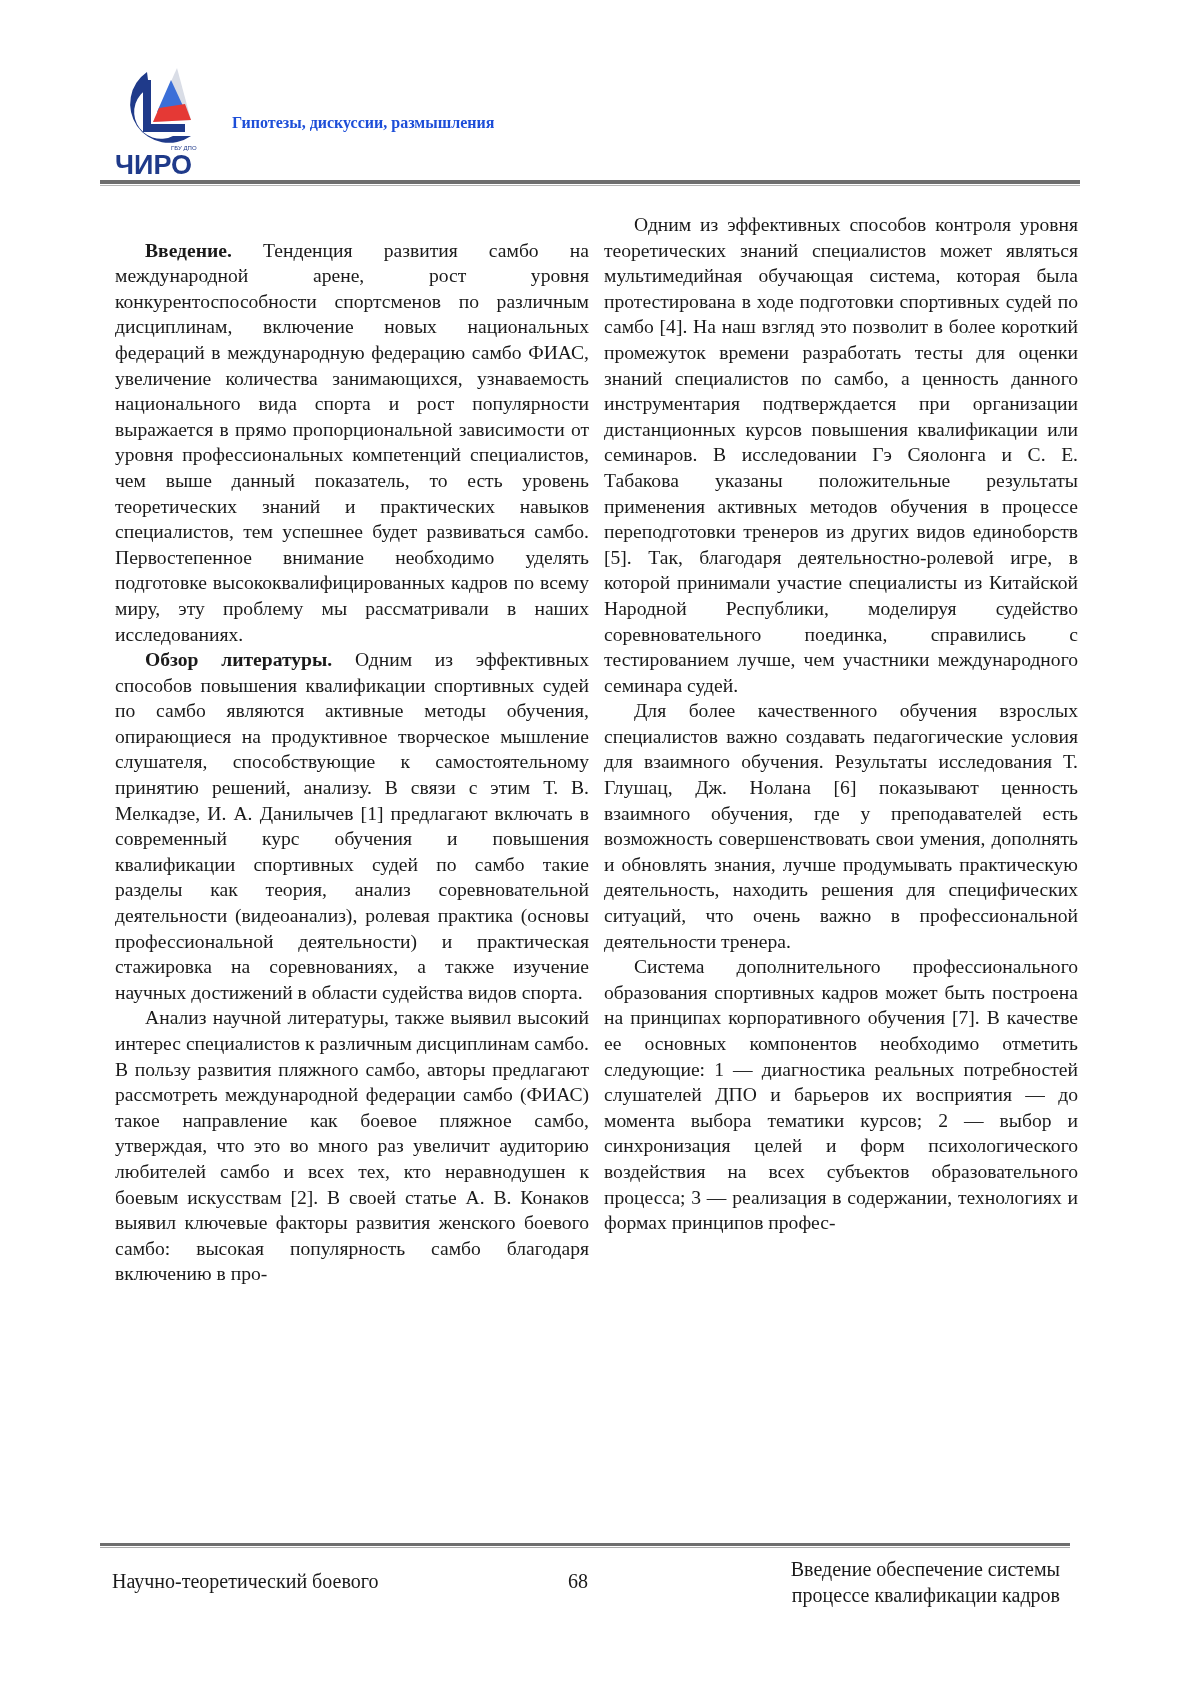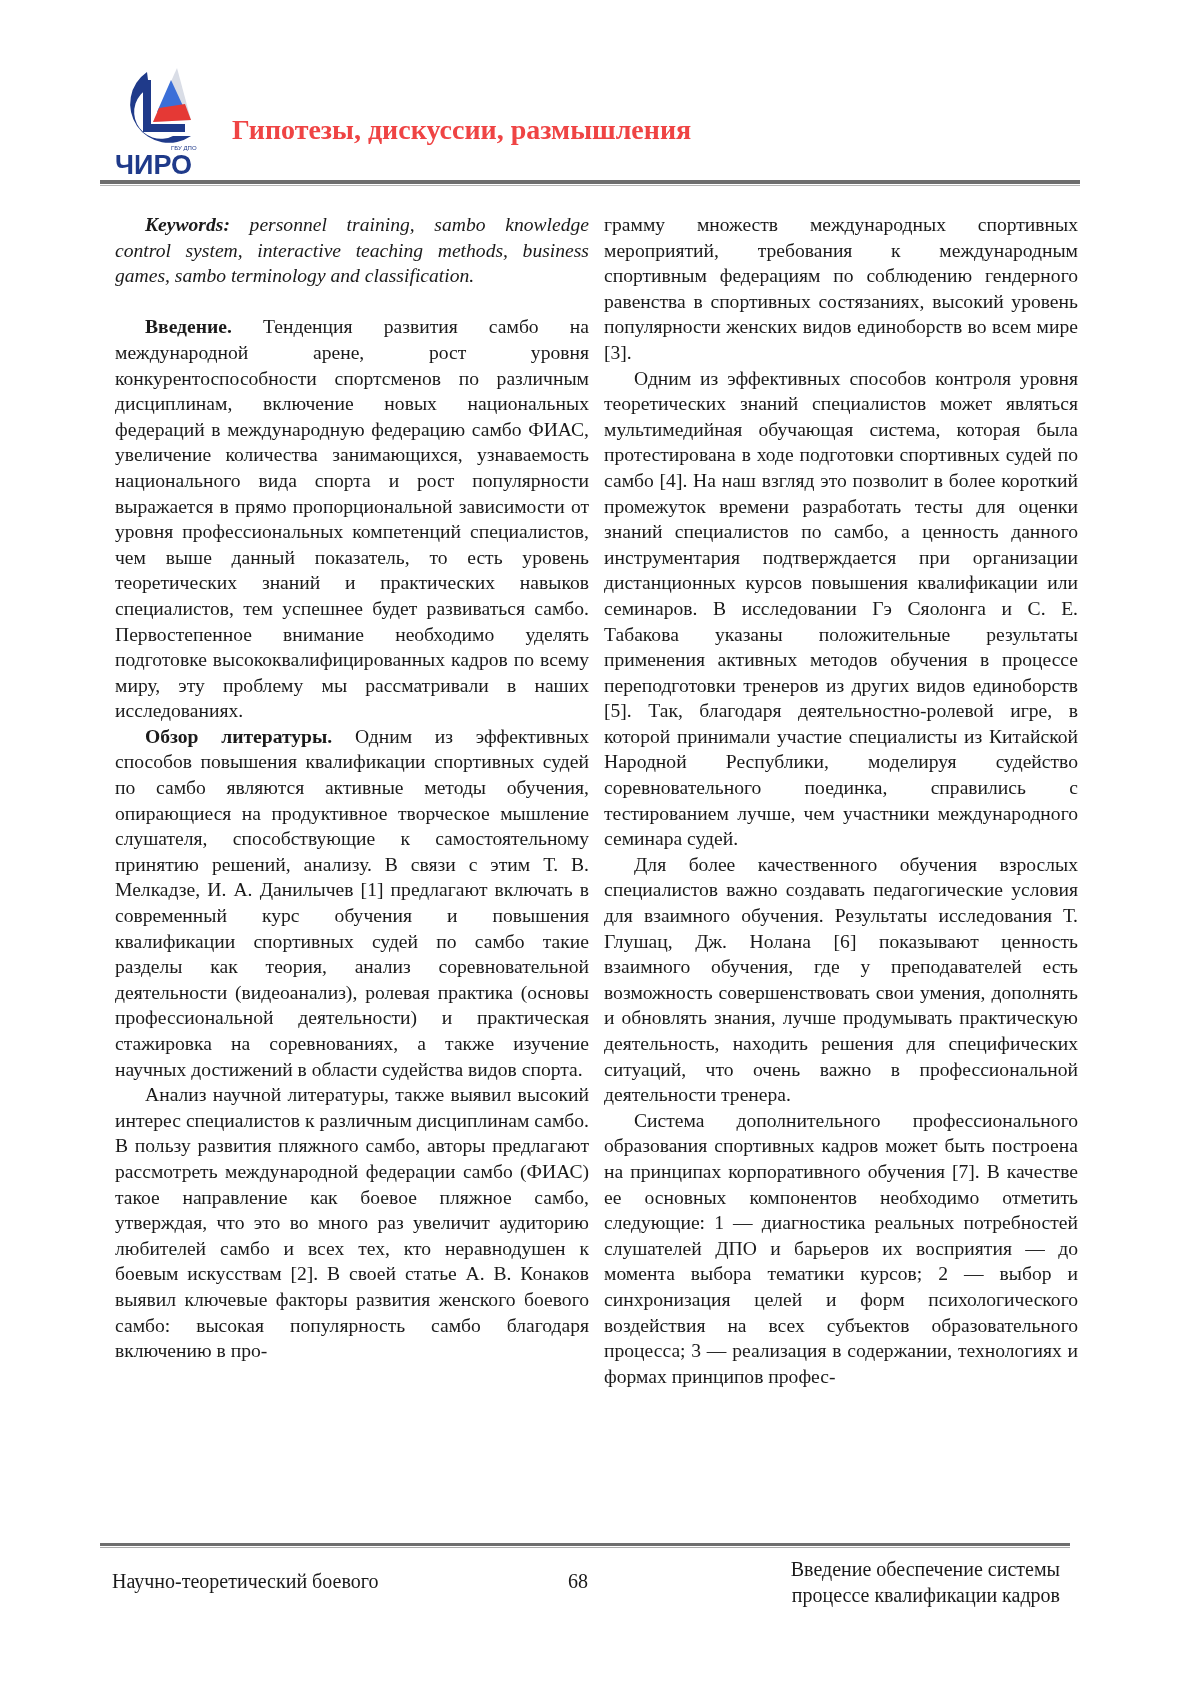--- a/index.html
+++ b/index.html
@@ -1,19 +1,19 @@
 <!DOCTYPE html>
 <html><head>
 <meta charset="utf-8">
 <style>
   html, body { margin: 0; padding: 0; background: #ffffff; }
   body { width: 1200px; height: 1698px; position: relative; overflow: hidden;
          font-family: "Liberation Serif", "DejaVu Serif", serif; color: #1a1a1a; }
   .logo { position: absolute; left: 113px; top: 66px; width: 92px; height: 112px; text-decoration: underline; }
-  .running-head { position: absolute; left: 232px; top: 114px; font-size: 28px; font-weight: bold; color: #ef4444; }
+  .running-head { position: absolute; left: 232px; top: 114px; font-size: 16px; font-weight: bold; color: #1d4ed8; }
   .rule-top { position: absolute; left: 100px; top: 180px; width: 980px; height: 4px; background: #6e6e6e; }
   .rule-top-thin { position: absolute; left: 100px; top: 185px; width: 980px; height: 1px; background: #b5b5b5; }
   .col { position: absolute; top: 212px; width: 474px; font-size: 19.6px; line-height: 25.6px; text-align: justify; }
   .col.left { left: 115px; }
   .col.right { left: 604px; }
   .col p { margin: 0; text-indent: 30px; hyphens: manual; }
   .col p.noindent { text-indent: 0; }
   .col p.gap { margin-top: 25.6px; }
   .kw { font-style: italic; }
   .kw b { font-style: italic; font-weight: bold; }
@@ -38,28 +38,26 @@
     <text x="58" y="84" font-size="6" fill="#1f3a8a" font-family="'Liberation Sans', sans-serif">ГБУ ДПО</text>
     <text x="2" y="108" font-size="27" font-weight="bold" fill="#1f3a8a" font-family="'Liberation Sans', sans-serif">ЧИРО</text>
   </svg>
 </div>
 
 <div class="running-head">Гипотезы, дискуссии, размышления</div>
 <div class="rule-top"></div>
 <div class="rule-top-thin"></div>
 
 <div class="col left">
-  <p class="kw"><b>Keywords:</b><span> personnel training, sambo knowledge control system, interactive teaching methods, business games, sambo terminology and classification.</span></p>
   <p class="gap"><span class="lead">Введение.</span><span> Тенденция развития самбо на международной арене, рост уровня конкурентоспособности спортсменов по различным дисциплинам, включение новых национальных федераций в международную федерацию самбо ФИАС, увеличение количества занимающихся, узнаваемость национального вида спорта и рост популярности выражается в прямо пропорциональной зависимости от уровня профессиональных компетенций специалистов, чем выше данный показатель, то есть уровень теоретических знаний и практических навыков специалистов, тем успешнее будет развиваться самбо. Первостепенное внимание необходимо уделять подготовке высококвалифицированных кадров по всему миру, эту проблему мы рассматривали в наших исследованиях.</span></p>
   <p><span class="lead">Обзор литературы.</span><span> Одним из эффективных способов повышения квалификации спортивных судей по самбо являются активные методы обучения, опирающиеся на продуктивное творческое мышление слушателя, способствующие к самостоятельному принятию решений, анализу. В связи с этим Т. В. Мелкадзе, И. А. Данилычев [1] предлагают включать в современный курс обучения и повышения квалификации спортивных судей по самбо такие разделы как теория, анализ соревновательной деятельности (видеоанализ), ролевая практика (основы профессиональной деятельности) и практическая стажировка на соревнованиях, а также изучение научных достижений в области судейства видов спорта.</span></p>
   <p>Анализ научной литературы, также выявил высокий интерес специалистов к различным дисциплинам самбо. В пользу развития пляжного самбо, авторы предлагают рассмотреть международной федерации самбо (ФИАС) такое направление как боевое пляжное самбо, утверждая, что это во много раз увеличит аудиторию любителей самбо и всех тех, кто неравнодушен к боевым искусствам [2]. В своей статье А. В. Конаков выявил ключевые факторы развития женского боевого самбо: высокая популярность самбо благодаря включению в про-</p>
 </div>
 
 <div class="col right">
-  <p class="noindent">грамму множеств международных спортивных мероприятий, требования к международным спортивным федерациям по соблюдению гендерного равенства в спортивных состязаниях, высокий уровень популярности женских видов единоборств во всем мире [3].</p>
   <p>Одним из эффективных способов контроля уровня теоретических знаний специалистов может являться мультимедийная обучающая система, которая была протестирована в ходе подготовки спортивных судей по самбо [4]. На наш взгляд это позволит в более короткий промежуток времени разработать тесты для оценки знаний специалистов по самбо, а ценность данного инструментария подтверждается при организации дистанционных курсов повышения квалификации или семинаров. В исследовании Гэ Сяолонга и С. Е. Табакова указаны положительные результаты применения активных методов обучения в процессе переподготовки тренеров из других видов единоборств [5]. Так, благодаря деятельностно-ролевой игре, в которой принимали участие специалисты из Китайской Народной Республики, моделируя судейство соревновательного поединка, справились с тестированием лучше, чем участники международного семинара судей.</p>
   <p>Для более качественного обучения взрослых специалистов важно создавать педагогические условия для взаимного обучения. Результаты исследования Т. Глушац, Дж. Нолана [6] показывают ценность взаимного обучения, где у преподавателей есть возможность совершенствовать свои умения, дополнять и обновлять знания, лучше продумывать практическую деятельность, находить решения для специфических ситуаций, что очень важно в профессиональной деятельности тренера.</p>
   <p>Система дополнительного профессионального образования спортивных кадров может быть построена на принципах корпоративного обучения [7]. В качестве ее основных компонентов необходимо отметить следующие: 1 — диагностика реальных потребностей слушателей ДПО и барьеров их восприятия — до момента выбора тематики курсов; 2 — выбор и синхронизация целей и форм психологического воздействия на всех субъектов образовательного процесса; 3 — реализация в содержании, технологиях и формах принципов профес-</p>
 </div>
 
 <div class="rule-bot"></div>
 <div class="rule-bot-thin"></div>
 <div class="foot-left">Научно-теоретический боевого</div>
 <div class="foot-page">68</div>
 <div class="foot-right">

